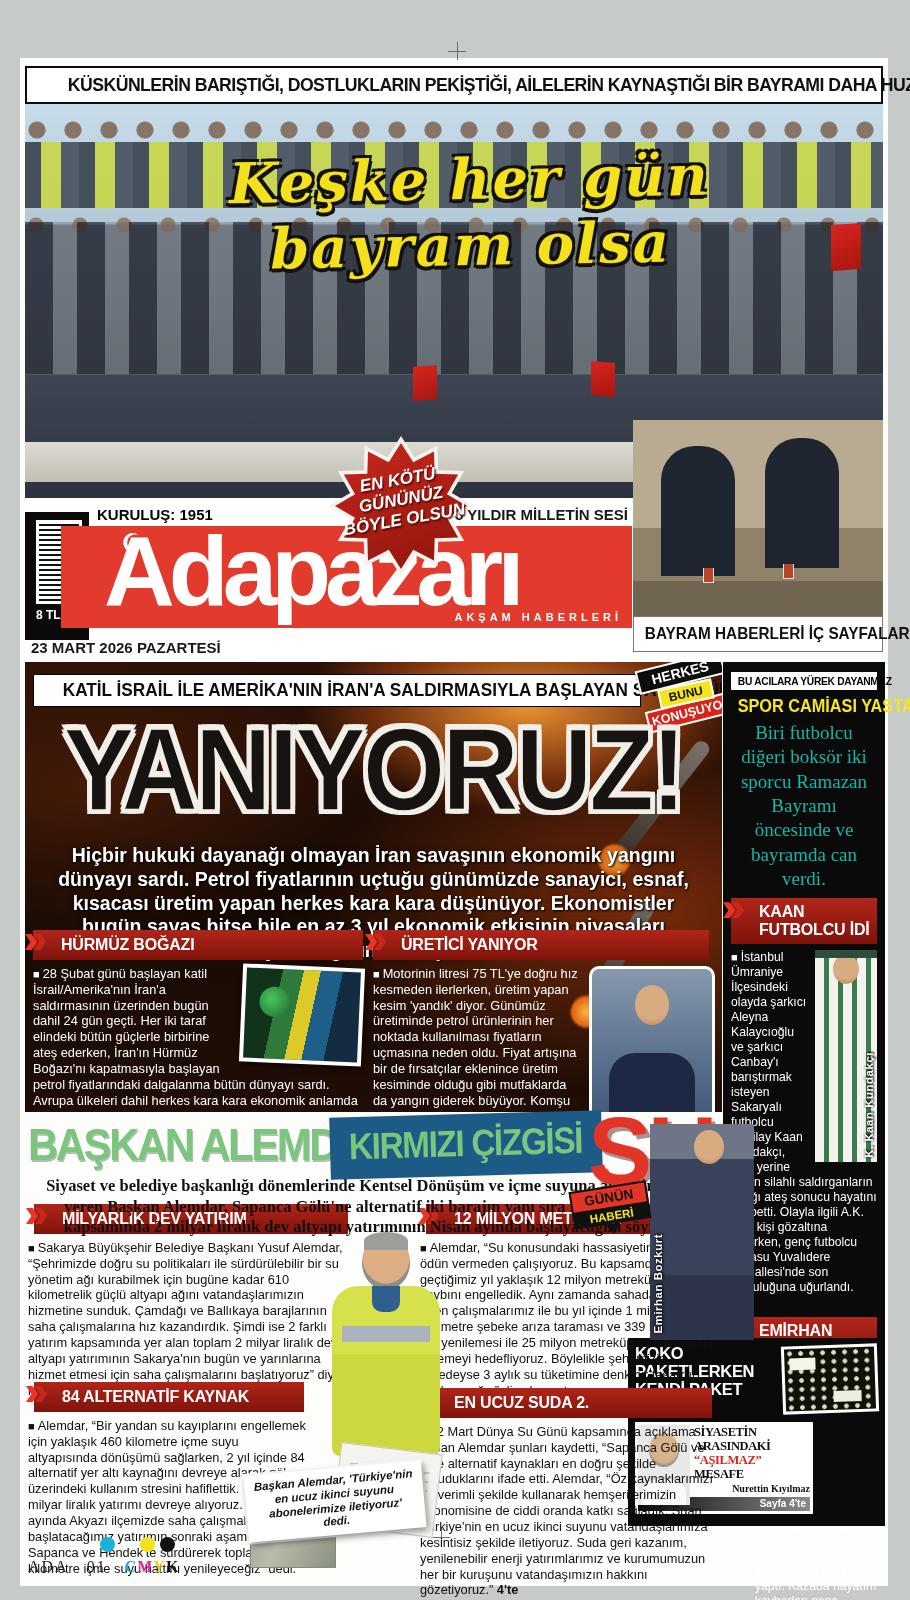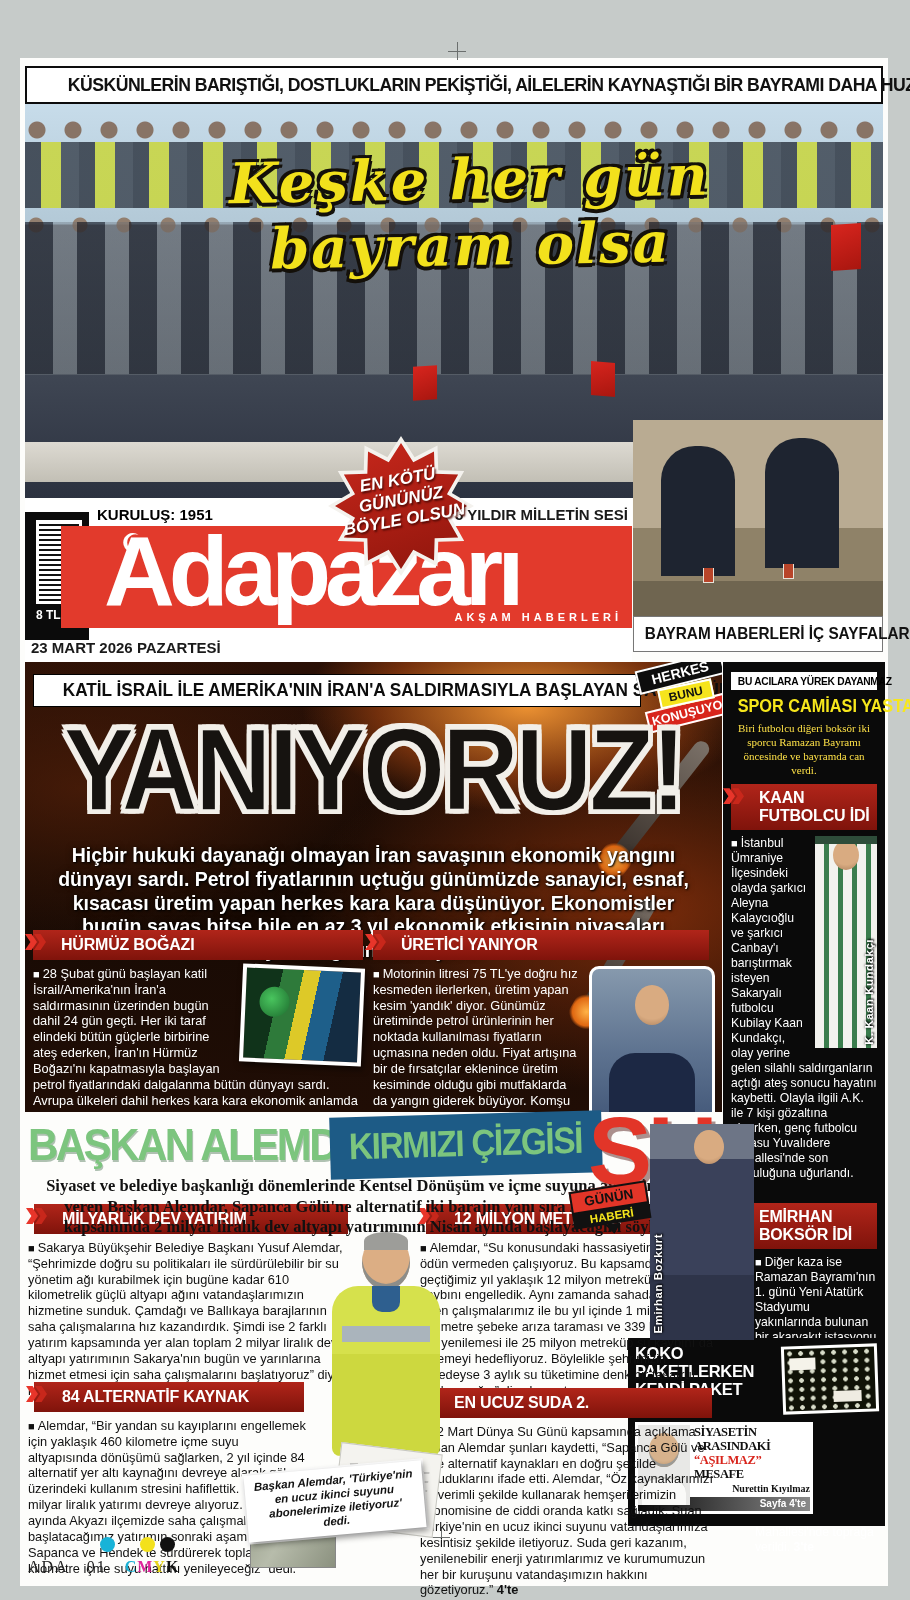--- a/index.html
+++ b/index.html
@@ -72,21 +72,21 @@
   .fuelphoto::before{content:"";position:absolute;left:14px;top:18px;width:30px;height:30px;border-radius:50%;background:radial-gradient(circle at 40% 40%,#49c55e,#1c6b2d);}
   .inset{float:right;width:130px;margin:0 0 4px 8px;text-align:center;}
   .insetphoto{position:relative;width:120px;height:150px;margin:0 auto;border:3px solid #fff;border-radius:10px;background:linear-gradient(180deg,#8699ad,#5e7390 55%,#44597a);overflow:hidden;}
   .insetphoto::before{content:"";position:absolute;left:50%;top:16px;width:34px;height:40px;margin-left:-17px;border-radius:50%;background:radial-gradient(circle at 50% 38%,#d9ab81 62%,#a97f5c);}
   .insetphoto::after{content:"";position:absolute;left:14%;bottom:-6px;width:72%;height:48%;background:#1c2844;border-radius:26px 26px 0 0;}
   .insetname{position:absolute;left:0;bottom:5px;width:100%;color:#fff;font-weight:700;font-size:12.5px;text-shadow:1px 1px 2px #000;}
   
   .sidebar{left:723px;top:662px;width:162px;height:676px;background:#0a0a0a;box-sizing:border-box;padding:10px 8px 0 8px;}
   .kickerbox{background:#fff;color:#000;font-weight:800;font-size:11px;text-align:center;padding:3px 1px;letter-spacing:-.3px;}
   .stitle{color:#f7e71c;font-weight:800;font-size:17.5px;text-align:center;margin:6px 0 4px 0;}
-  .sintro{font-family:"Liberation Serif",serif;color:#fde047;font-size:11px;line-height:1.28;text-align:center;margin-bottom:7px;}
+  .sintro{font-family:"Liberation Serif",serif;color:#14b8a6;font-size:19px;line-height:1.28;text-align:center;margin-bottom:7px;}
   .sbody{color:#fff;font-size:12.2px;line-height:1.23;}
   .sbody p{margin:0;}
   .kaanphoto{position:relative;float:right;width:62px;height:212px;margin:0 0 4px 5px;background:repeating-linear-gradient(90deg,#f2f2ee 0 9px,#3a7d4d 9px 14px);overflow:hidden;}
   .kaanphoto::before{content:"";position:absolute;left:50%;top:4px;width:26px;height:30px;margin-left:-13px;border-radius:50%;background:radial-gradient(circle at 50% 35%,#d9ab81 60%,#a97f5c);}
   .kaanphoto::after{content:"";position:absolute;left:0;top:0;width:100%;height:8px;background:#2e4d3a;}
   .vlabel{position:absolute;right:1px;bottom:4px;writing-mode:vertical-rl;transform:rotate(180deg);font-weight:700;color:#fff;font-size:11.5px;letter-spacing:.5px;text-shadow:1px 1px 2px #000,0 0 3px #000;}
   .emirphoto{left:650px;top:1124px;width:104px;height:216px;background:linear-gradient(180deg,#6d7586 0 16%,#3a415a 16% 70%,#2e3449 70%);z-index:6;overflow:hidden;}
   .emirphoto::before{content:"";position:absolute;left:50%;top:6px;width:30px;height:34px;margin-left:-8px;border-radius:50%;background:radial-gradient(circle at 50% 38%,#d9ab81 62%,#a97f5c);}
   .emirphoto .vlabel{left:2px;right:auto;bottom:6px;}
   

